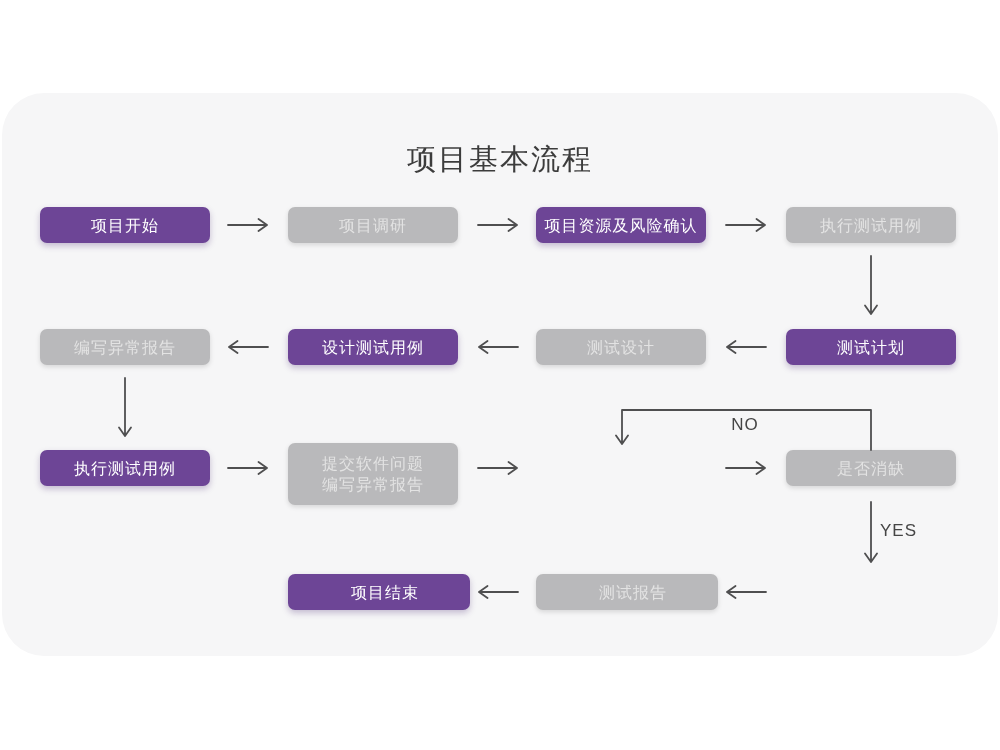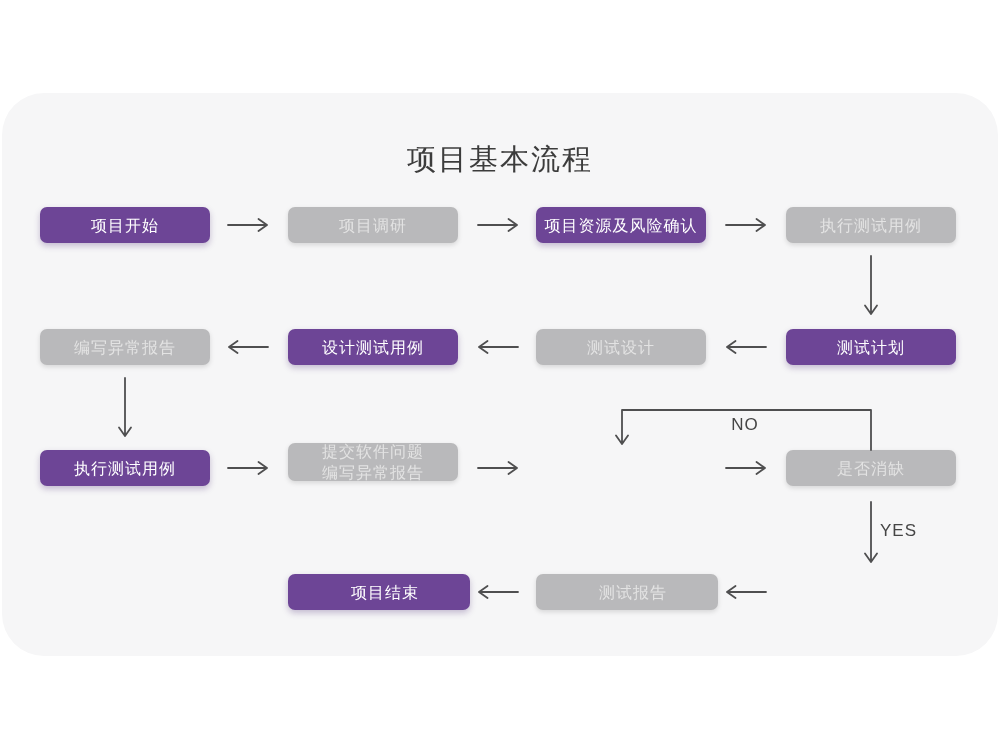--- a/index.html
+++ b/index.html
@@ -51,21 +51,21 @@
   .node.purple {
     background: var(--node-purple, #6d4596);
     color: var(--node-text-purple, #ffffff);
     box-shadow: 0 3px 6px rgba(70, 35, 110, 0.28);
   }
   .node.gray {
     background: var(--node-gray, #b9b9bb);
     color: var(--node-text-gray, #e3e3e3);
     box-shadow: 0 2px 5px rgba(0, 0, 0, 0.13);
   }
-  .node.tall { height: 38px; }
+  .node.tall { height: 62px; }
   
   .c1 { left: 40px; }
   .c2 { left: 288px; }
   .c3 { left: 536px; }
   .c4 { left: 786px; }
   
   .r1 { top: 207px; }
   .r2 { top: 329px; }
   .r3 { top: 450px; }
   .r3t { top: 443px; }

